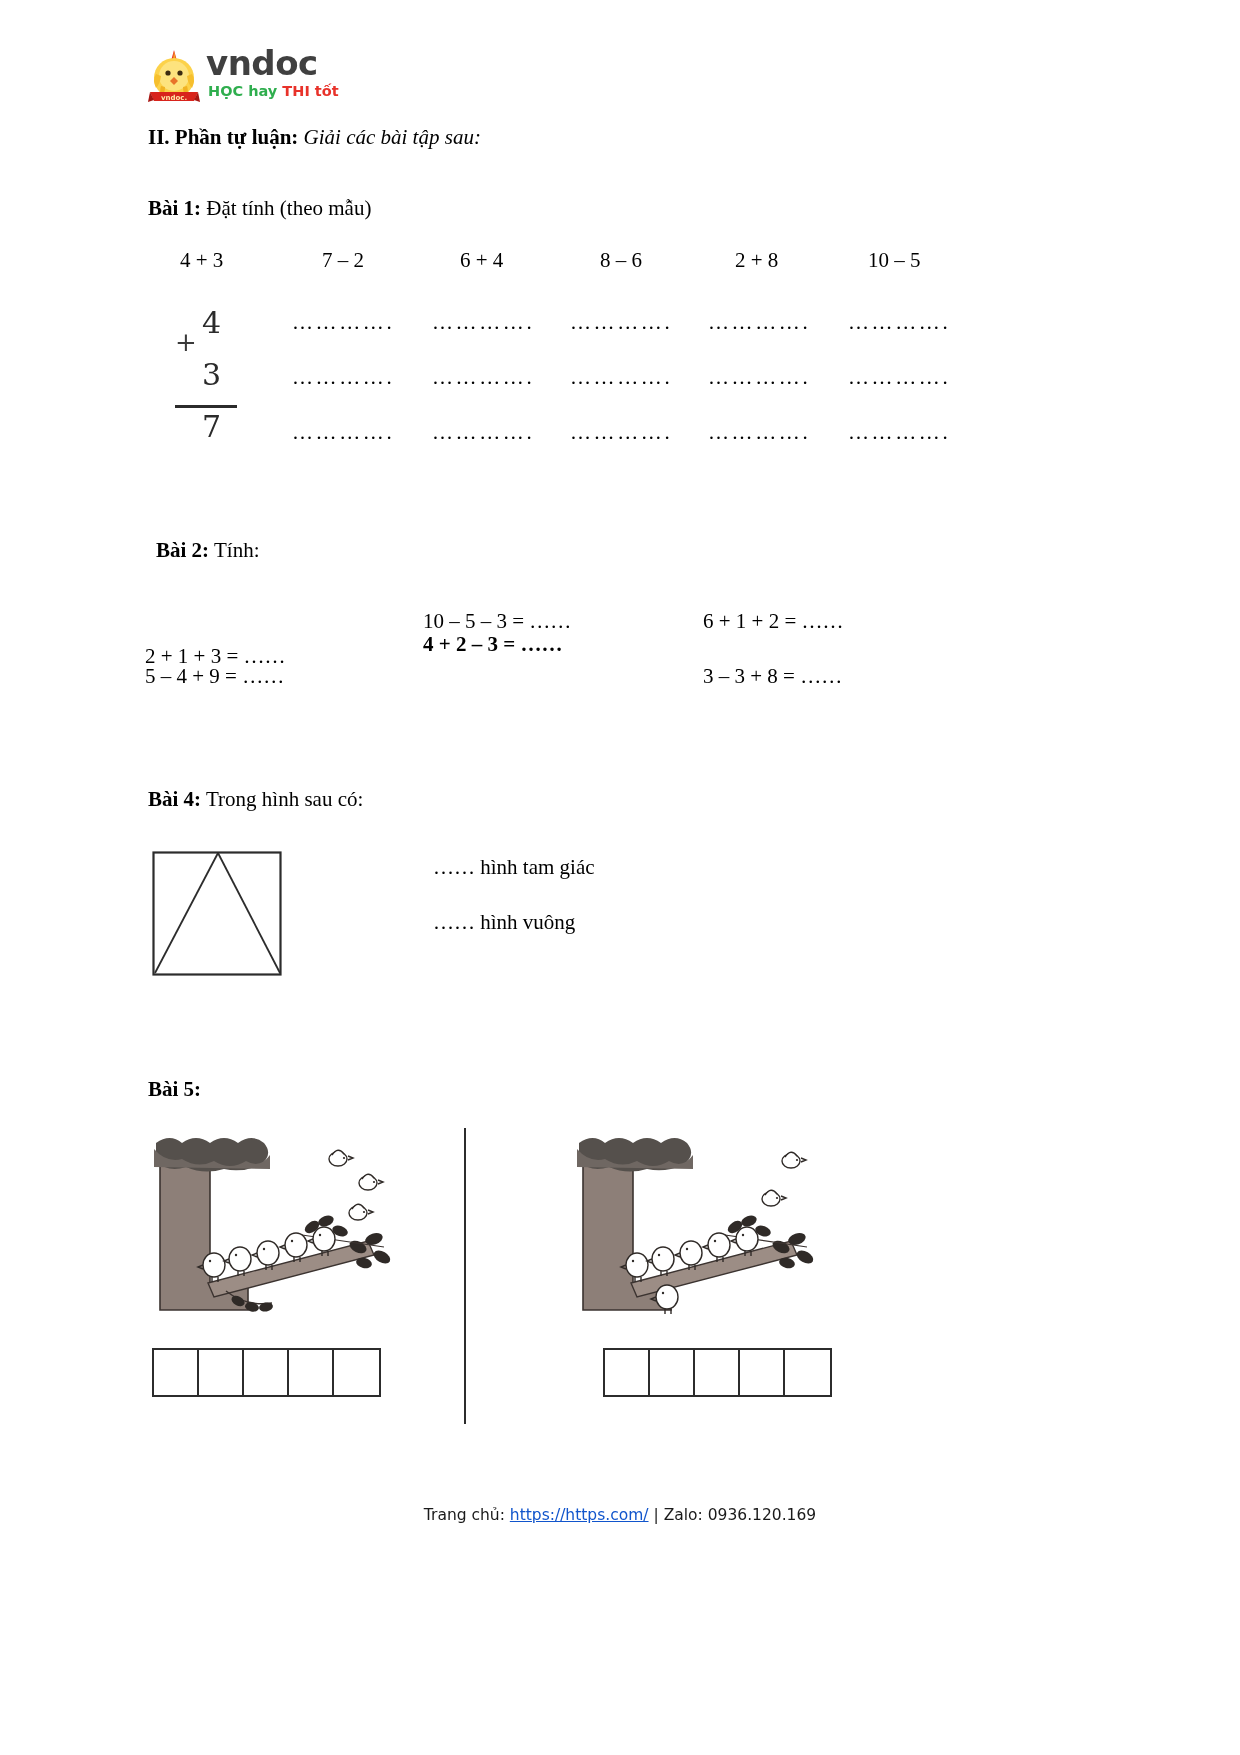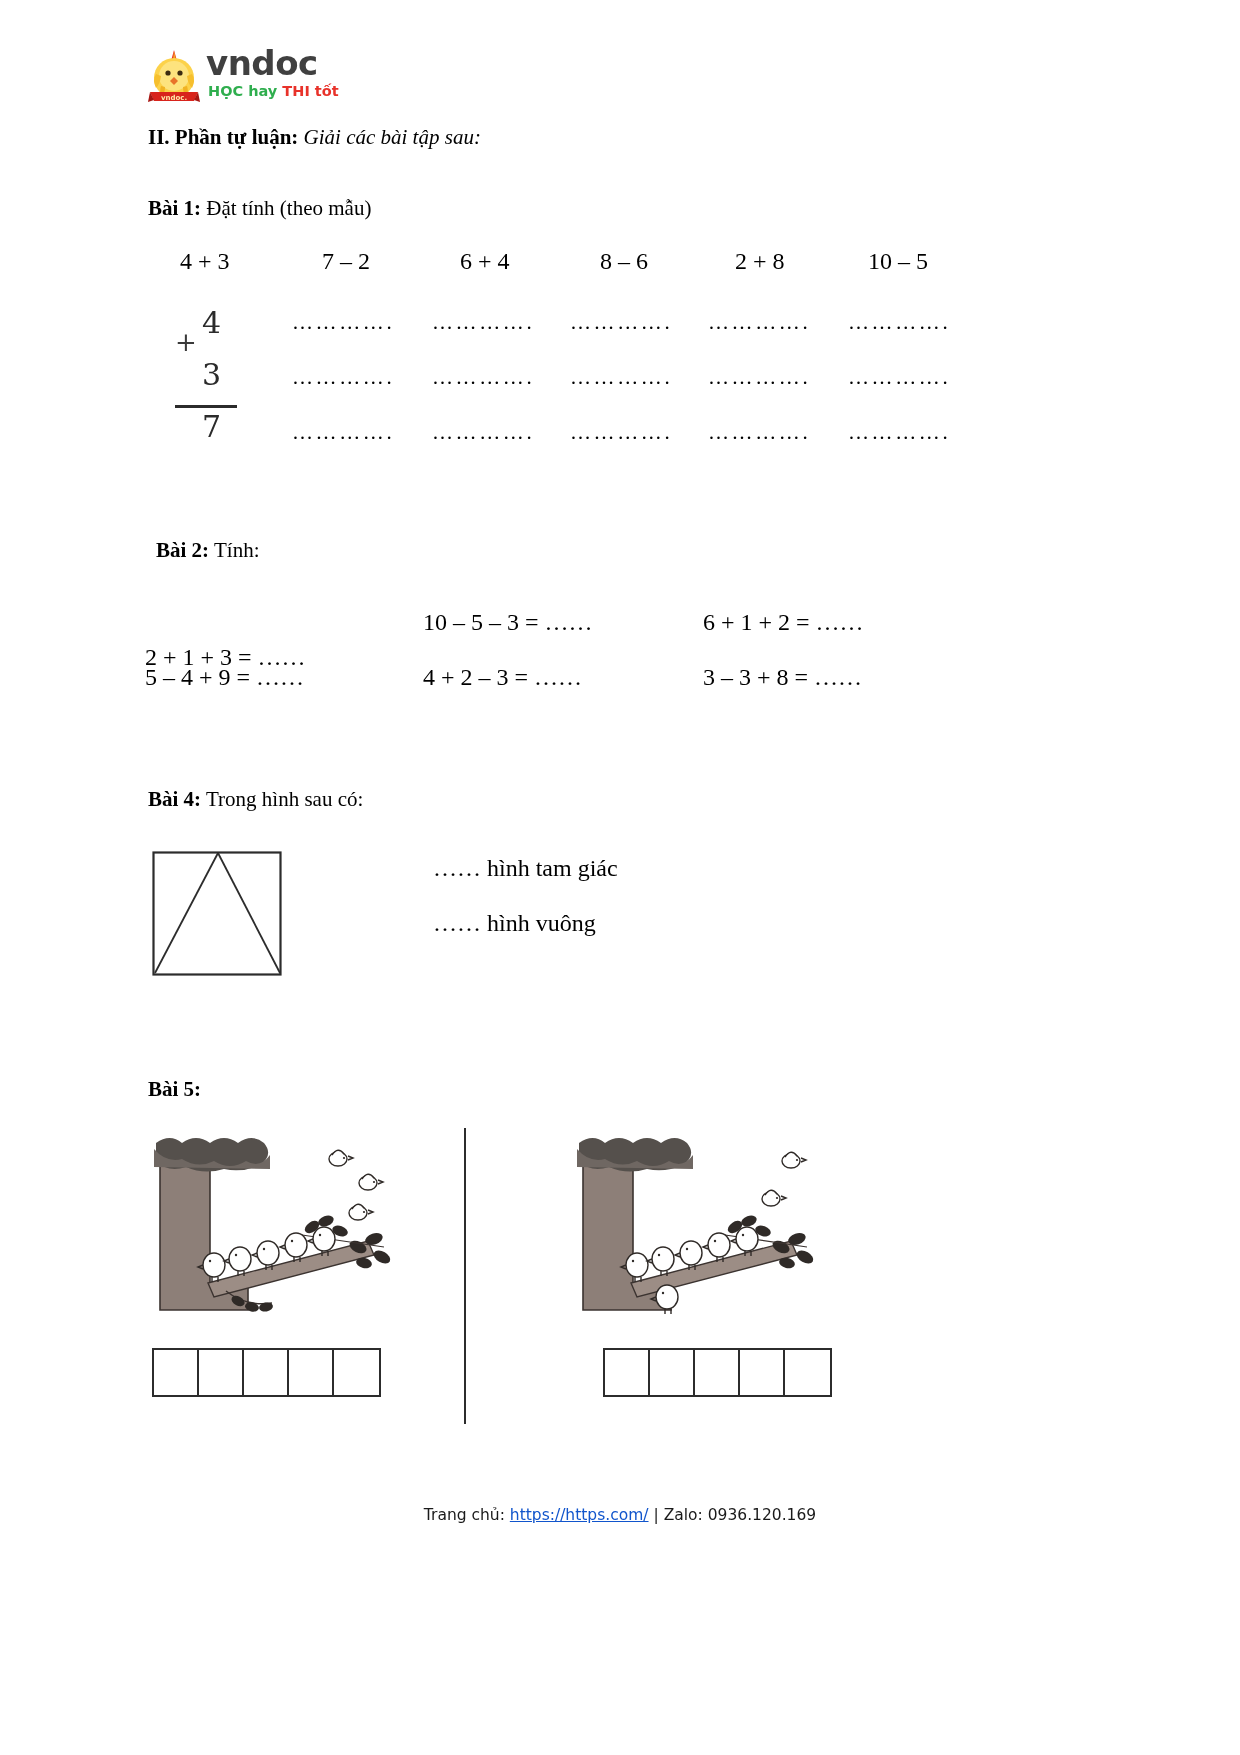--- a/index.html
+++ b/index.html
@@ -69,21 +69,21 @@
     font-size: 21px;
     line-height: 1.2;
     white-space: nowrap;
     text-align: center;
   }
   .b { font-weight: bold; }
   .i { font-style: italic; }
 
   .eqrow {
     position: absolute;
-    font-size: 24px;
+    font-size: 21px;
     white-space: nowrap;
   }
 
   
   .dots {
     position: absolute;
     font-size: 21px;
     letter-spacing: 2.6px;
     white-space: nowrap;
     color: #000;
@@ -269,21 +269,21 @@
   <div class="abs heading" style="left:156px; top:538px;">
     <span class="b">Bài 2:</span>
     <span>Tính:</span>
   </div>
 
   <div class="eqrow" style="left:145px; top:644px;">2 + 1 + 3 = ……</div>
   <div class="eqrow" style="left:423px; top:609px;">10 – 5 – 3 = ……</div>
   <div class="eqrow" style="left:703px; top:609px;">6 + 1 + 2 = ……</div>
 
   <div class="eqrow" style="left:145px; top:664px;">5 – 4 + 9 = ……</div>
-  <div class="eqrow" style="left:423px; top:664px;">4 + 2 – 3 = ……</div>
+  <div class="eqrow" style="left:423px; top:632px;font-weight:bold;">4 + 2 – 3 = ……</div>
   <div class="eqrow" style="left:703px; top:664px;">3 – 3 + 8 = ……</div>
 
   <div class="abs heading" style="left:148px; top:787px;">
     <span class="b">Bài 4:</span>
     <span>Trong hình sau có:</span>
   </div>
 
   <svg class="fig4" viewBox="0 0 130 125">
     <rect x="1.5" y="1.5" width="127" height="122" fill="none" stroke="#2c2c2c" stroke-width="2.2"></rect>
     <path d="M66 2 L3 122" fill="none" stroke="#2c2c2c" stroke-width="1.8"></path>

